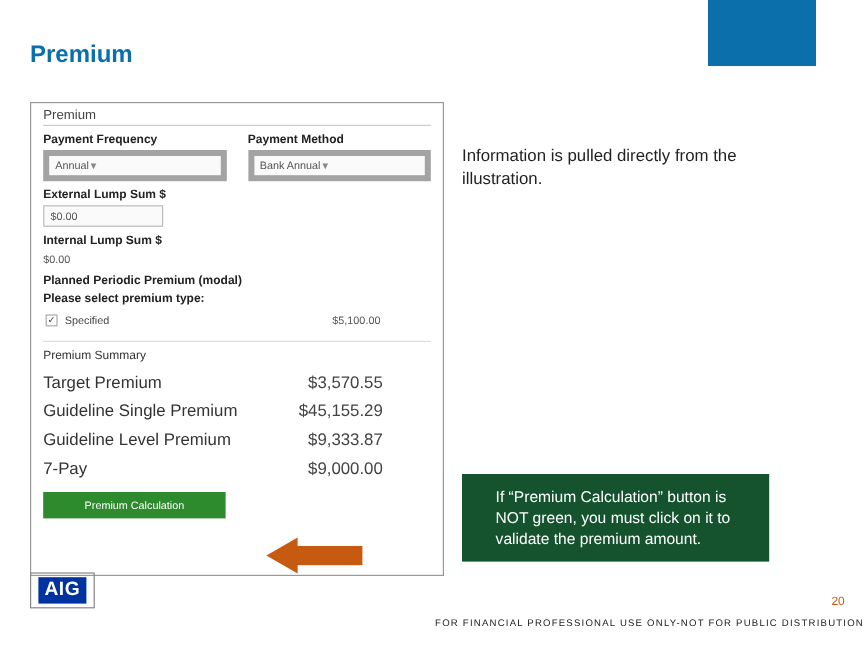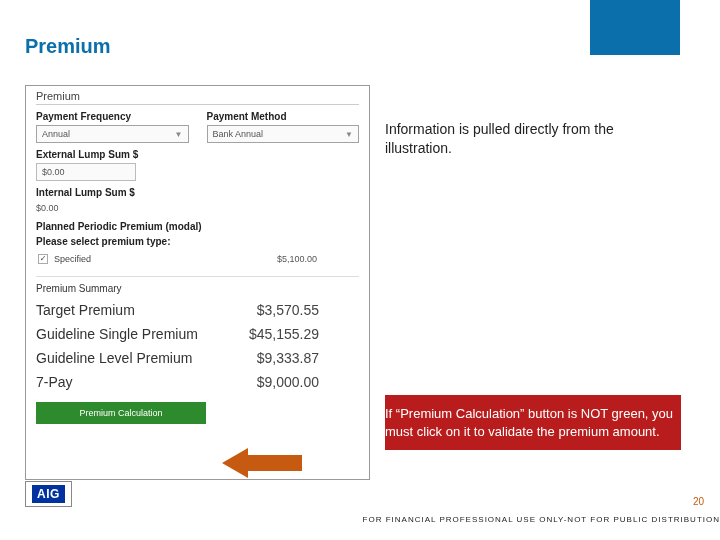--- a/index.html
+++ b/index.html
@@ -51,26 +51,26 @@
   }
   .field-row { display: flex; gap: 18px; margin-bottom: 6px; }
   .field-group { flex: 1; }
   .field-label {
     font-size: 10px;
     font-weight: bold;
     color: #222;
     margin-bottom: 3px;
   }
   .select-box {
-    border: 1px solid #a3a3a3;
+    border: 5px solid #a3a3a3;
     padding: 3px 5px;
     font-size: 9px;
     color: #555;
     display: flex;
-    justify-content: space-between;
+    justify-content: flex-start;
     align-items: center;
     background: #fafafa;
   }
   .select-caret { font-size: 8px; color: #888; }
   .text-input {
     border: 1px solid #bbb;
     padding: 3px 5px;
     font-size: 9px;
     color: #555;
     background: #fafafa;
@@ -127,41 +127,41 @@
     border-top: 1px solid #ddd;
     padding-top: 6px;
   }
   .calc-button {
     background: #2d8a2d;
     color: #fff;
     text-align: center;
     padding: 6px 0;
     font-size: 9px;
     margin-top: 8px;
-    width: 170px;
+    width: 152px;
     cursor: pointer;
   }
   .note-1 {
     position: absolute;
     top: 120px;
     left: 385px;
     width: 245px;
     font-size: 14px;
     color: #222;
     line-height: 1.35;
   }
   .note-2 {
     position: absolute;
     top: 395px;
     left: 385px;
-    width: 296px;
-    background: #b91c1c;
+    width: 256px;
+    background: #14532d;
     color: #fff;
     font-size: 13px;
-    padding: 10px 0;
+    padding: 10px 28px;
     line-height: 1.35;
   }
   .arrow {
     position: absolute;
     top: 448px;
     left: 222px;
     width: 80px;
     height: 30px;
   }
   .arrow-body {
@@ -186,21 +186,21 @@
     position: absolute;
     bottom: 33px;
     left: 25px;
     border: 1px solid #888;
     padding: 3px 6px;
   }
   .logo-inner {
     background: #0033a0;
     color: #fff;
     font-weight: bold;
-    font-size: 12px;
+    font-size: 16px;
     padding: 2px 5px;
     letter-spacing: 0.5px;
   }
   .footer {
     position: absolute;
     bottom: 16px;
     left: 0;
     width: 720px;
     text-align: right;
     font-size: 8px;

